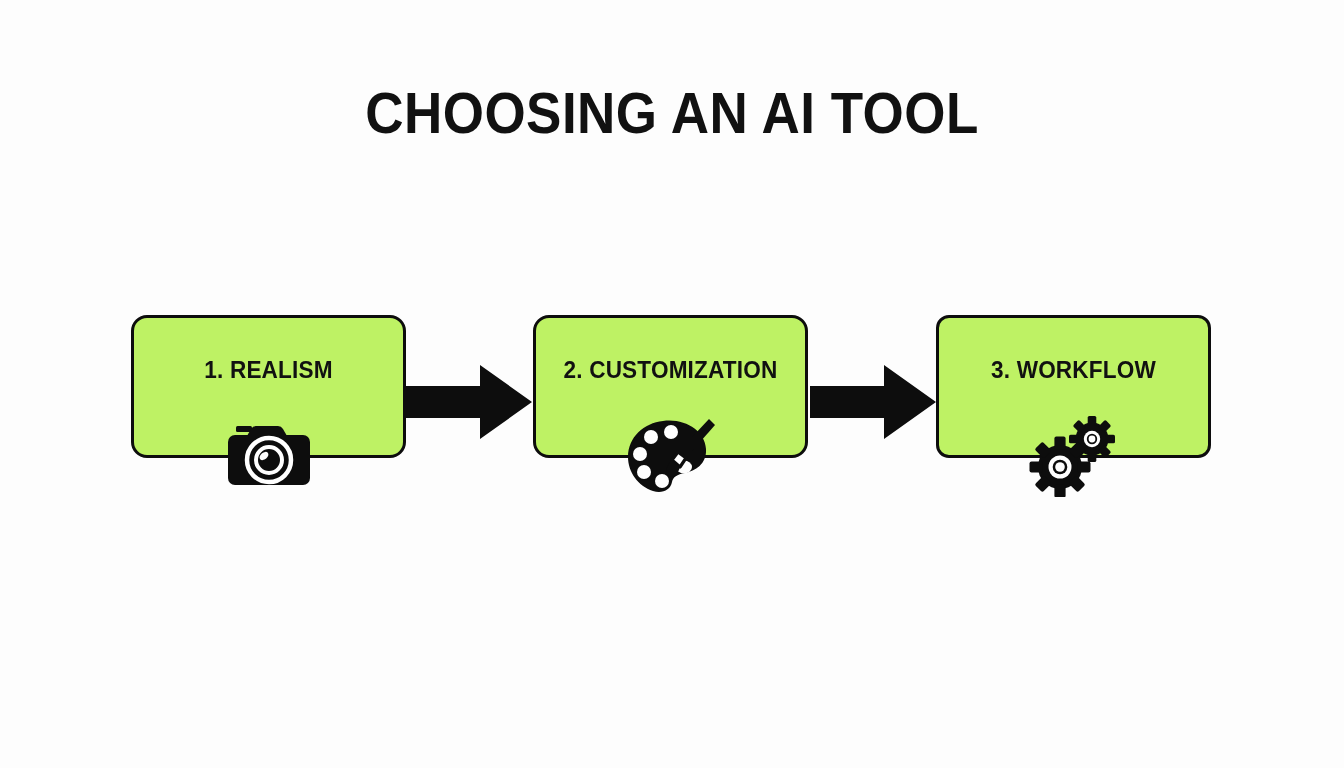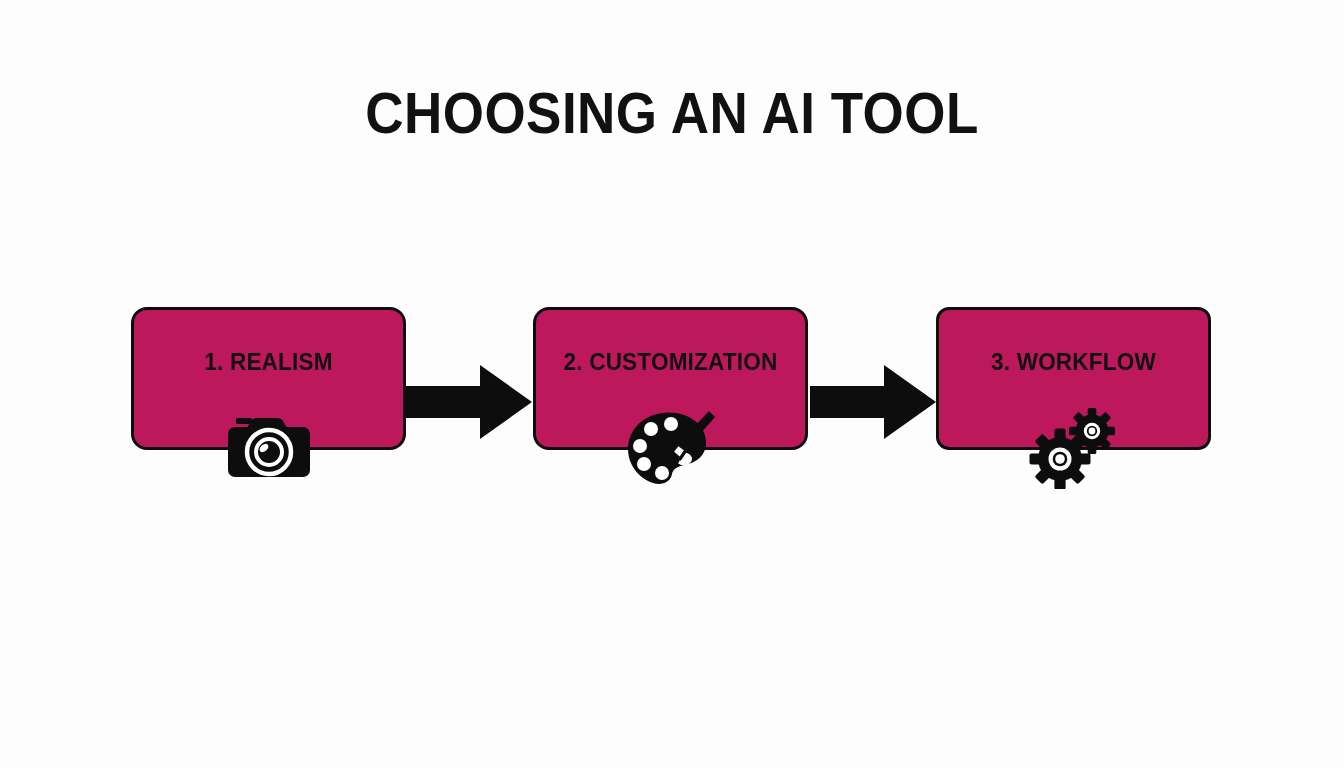--- a/index.html
+++ b/index.html
@@ -44,25 +44,25 @@
   #flow-row {
     position: absolute;
     left: 131px;
     top: 303px;
     width: 1081px;
     height: 197px;
   }
 
   .step-card {
     position: absolute;
-    top: 4px;
+    top: 12px;
     width: 275px;
     height: 143px;
     box-sizing: border-box;
-    background: #be185d;
+    background: #bef264;
     border: 3px solid #0d0d0d;
     border-radius: 16px;
   }
   .step-card.card-1 { left: 0px; }
   .step-card.card-2 { left: 402px; }
   .step-card.card-3 { left: 805px; border-radius: 13px; }
 
   .step-label {
     position: absolute;
     left: 0;

